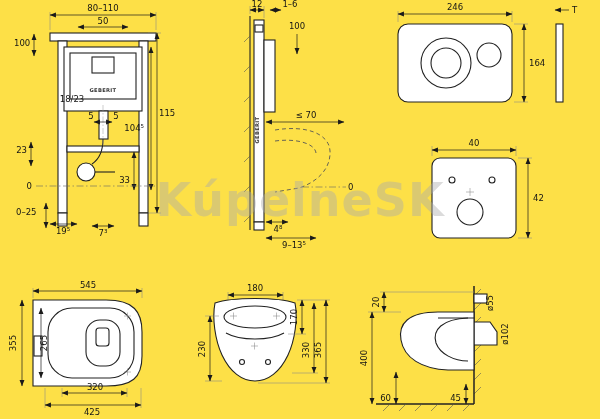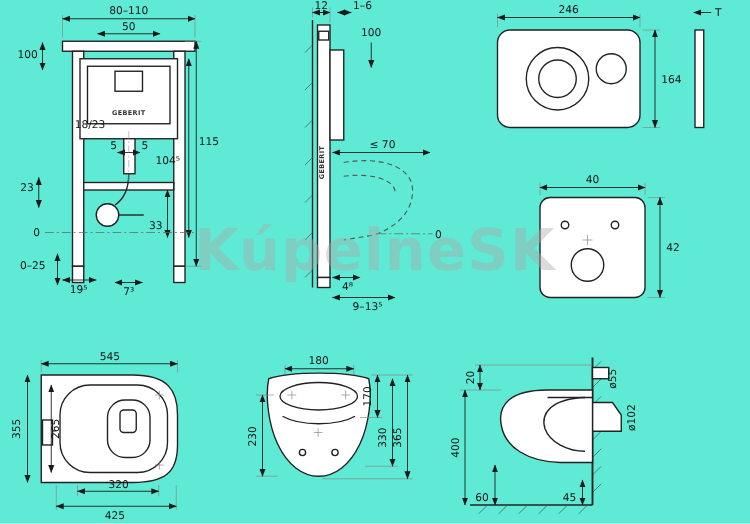--- a/index.html
+++ b/index.html
@@ -1,16 +1,16 @@
 <!DOCTYPE html>
 <html><head>
 <meta charset="utf-8">
 <style>
   html,body { margin:0; padding:0; background:#fff; }
-  .sheet { position:relative; width:600px; height:419px; background:#5eead4; overflow:hidden; }
+  .sheet { position:relative; width:600px; height:419px; background:#fde047; overflow:hidden; }
   svg text { font-family:"DejaVu Sans","Liberation Sans",sans-serif; font-size:8.5px; fill:#141414; }
   .part  { fill:none; stroke:#222; stroke-width:1.1; }
   .partf { fill:#fff; stroke:#222; stroke-width:1.1; }
   .dash  { fill:none; stroke:#555; stroke-width:.9; stroke-dasharray:4 3; }
   .dim   { stroke:#1a1a1a; stroke-width:.7; fill:none; }
   .ext   { stroke:#878787; stroke-width:.55; fill:none; }
   .zl    { stroke:#666; stroke-width:.6; stroke-dasharray:7 2.5 1.5 2.5; fill:none; }
   .cl    { stroke:#999; stroke-width:.5; stroke-dasharray:6 2 1.5 2; fill:none; }
   .hatch { stroke:#555; stroke-width:.6; }
   text.brand { font-size:5.2px; font-weight:bold; letter-spacing:.3px; fill:#333; }

